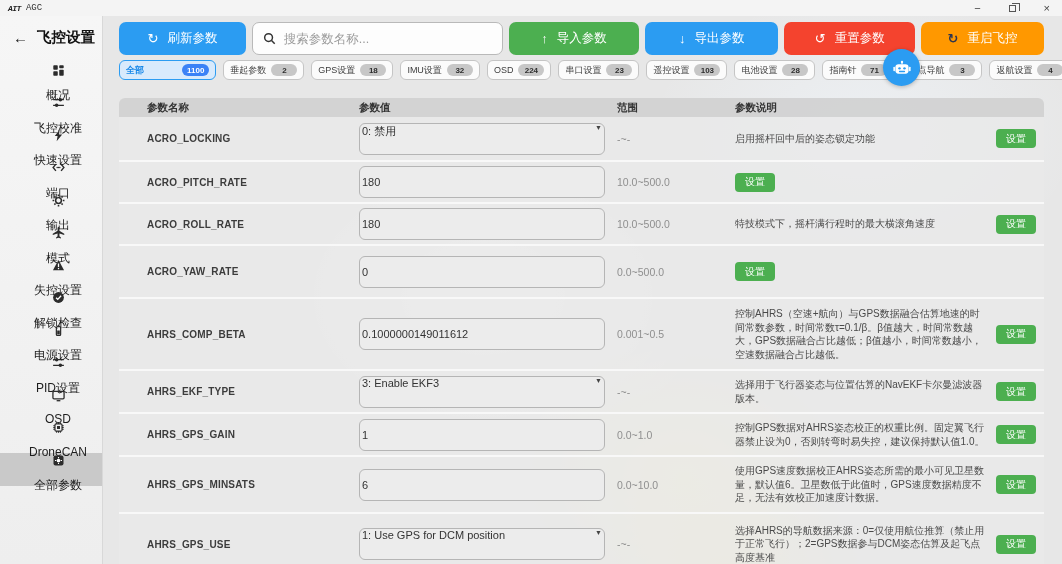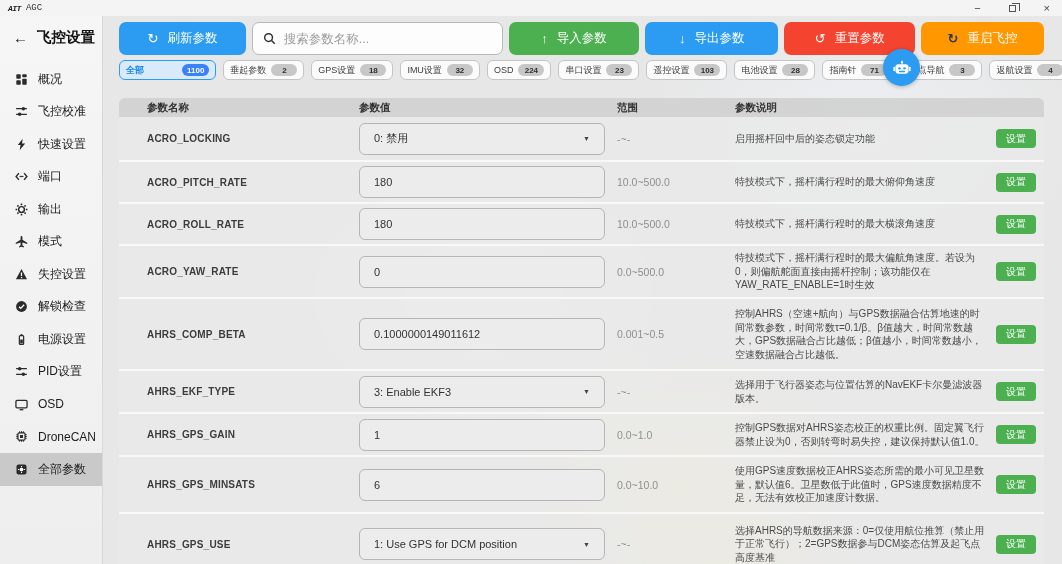--- a/index.html
+++ b/index.html
@@ -19,21 +19,21 @@
 
   
   .body { flex:1; display:flex; min-height:0; }
 
   
   .sidebar { width:103px; background:linear-gradient(#f6f6f6,#eeeeee); border-right:1px solid #d8d8d8; flex:0 0 auto; }
   .sb-header { display:flex; align-items:center; gap:9px; padding:12px 0 10px 13px; }
   .back { font-size:15px; color:#1a1a1a; line-height:1; cursor:pointer; }
   .sb-title { font-size:14.5px; font-weight:bold; color:#111; }
   .sb-nav { margin-top:6px; }
-  .sb-item { height:32.5px; display:flex; align-items:center; gap:10px; padding-left:14px; cursor:pointer; }
+  .sb-item { height:32.5px; display:flex; align-items:center; gap:10px; padding-left:14px; cursor:pointer;flex-direction:column; }
   .sb-item.active { background:#c9c9c9; }
   .sb-icon { width:14px; height:14px; display:flex; align-items:center; justify-content:center; flex:0 0 auto; }
   .sb-icon svg { width:13px; height:13px; }
   .sb-label { font-size:12px; color:#1d1d1d; white-space:nowrap; }
 
   
   .main { flex:1; min-width:0; position:relative; padding:6px 0 0 16px;
     background:
       radial-gradient(ellipse 240px 190px at 580px 460px, rgba(255,248,186,0.55), transparent 70%),
       radial-gradient(ellipse 210px 160px at 620px 560px, rgba(255,241,170,0.5), transparent 70%),
@@ -68,21 +68,21 @@
   
   .ptable { margin-top:17px; width:925px; border-radius:6px 6px 0 0; overflow:hidden; }
   .thead { display:flex; align-items:center; height:19px; background:rgba(210,210,210,0.95); }
   .th { font-size:10.5px; font-weight:bold; color:#333; }
   .c-name  { width:240px; padding-left:28px; flex:0 0 auto; }
   .c-value { width:258px; flex:0 0 auto; }
   .c-range { width:118px; flex:0 0 auto; }
   .c-desc  { flex:1; display:flex; align-items:center; gap:10px; padding-right:8px; min-width:0; }
   .trow { display:flex; align-items:center; background:rgba(233,233,233,0.82); border-bottom:2px solid rgba(250,250,250,0.9); }
   .pname { font-size:10px; color:#3c3c3c; letter-spacing:0.2px;font-weight:bold; }
-  .ctrl { width:246px; height:32px; border:1px solid #b5b5b5; border-radius:6px; background:rgba(236,236,236,0.85); display:flex; align-items:center; padding:0 14px; font-size:11px; color:#333; }
+  .ctrl { width:246px; height:32px; border:1px solid #b5b5b5; border-radius:6px; background:rgba(236,236,236,0.85); display:flex; align-items:flex-start; padding:0 2px; font-size:11px; color:#333; }
   .ctrl.select { justify-content:space-between; cursor:pointer; }
   .caret { font-size:7px; color:#444; }
   input.ctrl { outline:none; font-family:inherit; }
   .prange { font-size:10.5px; color:#8f8f8f; }
   .pdesc { flex:1; font-size:10px; line-height:13.5px; color:#4a4a4a; min-width:0; }
   .set-btn { width:40px; height:19px; flex:0 0 auto; border:none; border-radius:4px; background:#4caf50; color:#fff; font-size:10px; cursor:pointer; font-family:inherit; }
 
   
   .robot-fab { position:absolute; left:780px; top:33px; width:37px; height:37px; border-radius:50%; background:#2b9cf2; box-shadow:0 1px 4px rgba(0,0,0,0.25); display:flex; align-items:center; justify-content:center; cursor:pointer; z-index:5; }
   .robot-fab svg { width:22px; height:22px; }
@@ -361,21 +361,20 @@
             </div>
         </div>
 
         <div class="trow" style="min-height:42px">
           <div class="c-name pname">ACRO_PITCH_RATE</div>
           <div class="c-value">
               <input class="ctrl" value="180" style="">
             </div>
           <div class="c-range prange">10.0~500.0</div>
           <div class="c-desc">
-              <div class="pdesc">特技模式下，摇杆满行程时的最大俯仰角速度</div>
               <button class="set-btn">设置</button>
             </div>
         </div>
 
         <div class="trow" style="min-height:42px">
           <div class="c-name pname">ACRO_ROLL_RATE</div>
           <div class="c-value">
               <input class="ctrl" value="180" style="">
             </div>
           <div class="c-range prange">10.0~500.0</div>
@@ -385,21 +384,20 @@
             </div>
         </div>
 
         <div class="trow" style="min-height:53px">
           <div class="c-name pname">ACRO_YAW_RATE</div>
           <div class="c-value">
               <input class="ctrl" value="0" style="">
             </div>
           <div class="c-range prange">0.0~500.0</div>
           <div class="c-desc">
-              <div class="pdesc">特技模式下，摇杆满行程时的最大偏航角速度。若设为0，则偏航舵面直接由摇杆控制；该功能仅在YAW_RATE_ENABLE=1时生效</div>
               <button class="set-btn">设置</button>
             </div>
         </div>
 
         <div class="trow" style="min-height:72px">
           <div class="c-name pname">AHRS_COMP_BETA</div>
           <div class="c-value">
               <input class="ctrl" value="0.1000000149011612" style="">
             </div>
           <div class="c-range prange">0.001~0.5</div>

